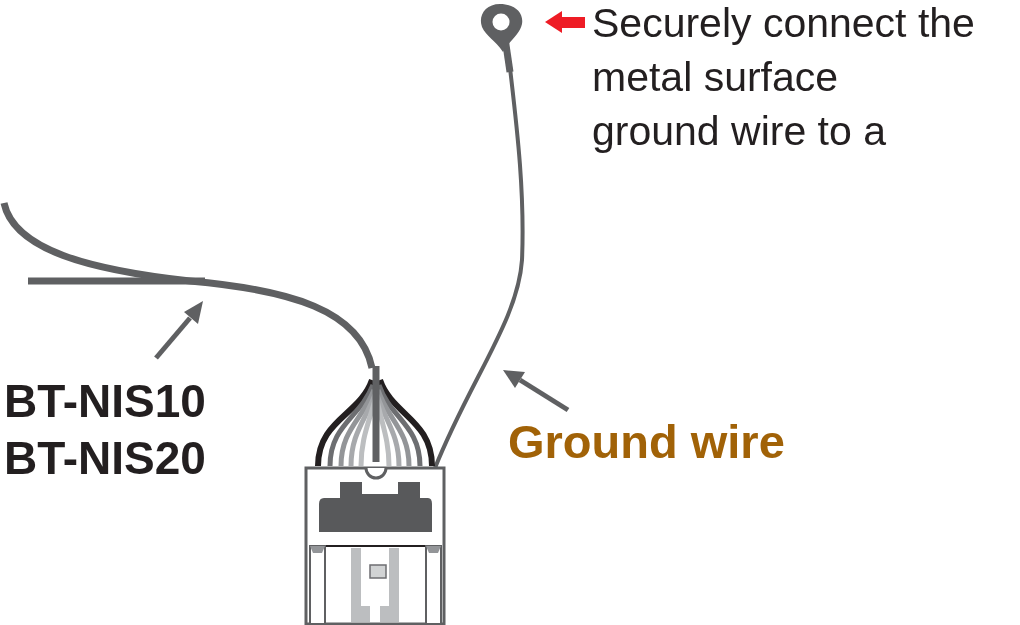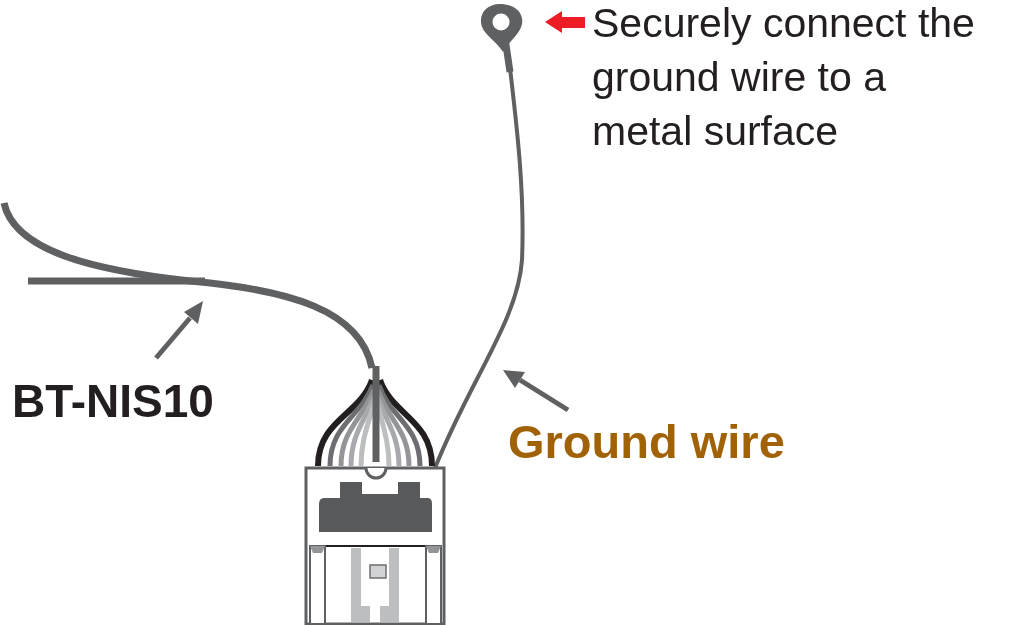--- a/index.html
+++ b/index.html
@@ -28,21 +28,21 @@
       position: absolute;
       left: 592px;
       top: -4px;
       font-family: "Liberation Sans", sans-serif;
       font-size: 41px;
       line-height: 54px;
       color: #231f20;
       white-space: nowrap;
     }
     .note div { display: block; }
-    .models { left: 12px; top: 373px; }
+    .models { left: 4px; top: 373px; }
   </style>
 </head>
 <body>
 
 <svg id="diagram" viewBox="0 0 1020 625" xmlns="http://www.w3.org/2000/svg">
 
   <g fill="none" stroke="#5f6062" stroke-width="7">
     <path d="M4,203 C14,250 90,270 190,281 C290,290 360,310 372,368"></path>
     <path d="M28,281 L205,281"></path>
   </g>
@@ -93,21 +93,22 @@
     <polygon points="426,546 441,546 438,553 429,553" fill="#939598"></polygon>
 
     <path d="M351,548 L361,548 L361,606 L370,606 L370,622 L351,622 Z" fill="#bcbec0"></path>
     <path d="M389,548 L399,548 L399,622 L380,622 L380,606 L389,606 Z" fill="#bcbec0"></path>
     <rect x="370" y="565" width="16" height="13" fill="#d1d3d4" stroke="#6d6e71" stroke-width="1.5"></rect>
   </g>
 </svg>
 
 <div class="label-model models">
   <div>BT-NIS10</div>
+  <div>BT-NIS20</div>
 </div>
 
 <div class="label-ground">Ground wire</div>
 
 <div class="note">
   <div>Securely connect the</div>
+  <div>metal surface</div>
   <div>ground wire to a</div>
-  <div>metal surface</div>
 </div>
 
 </body></html>

